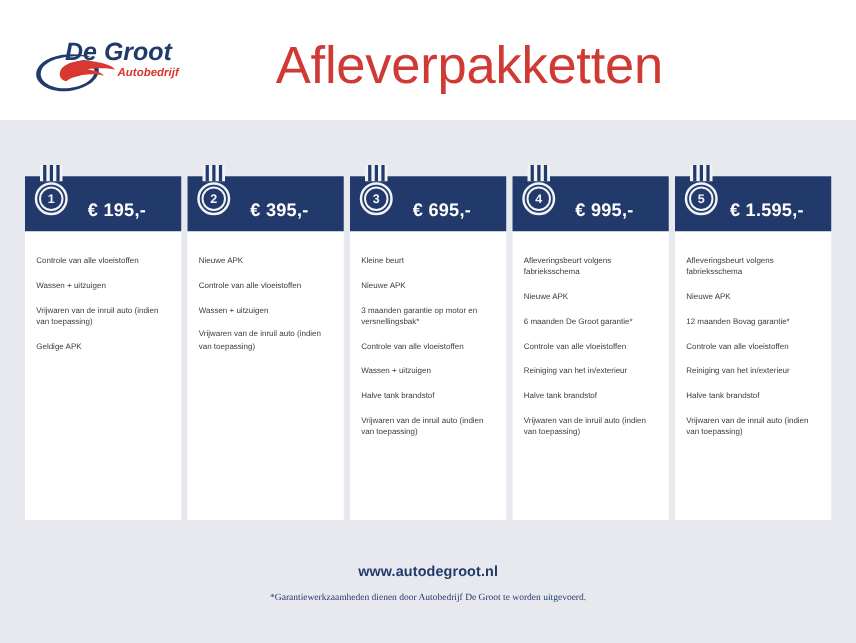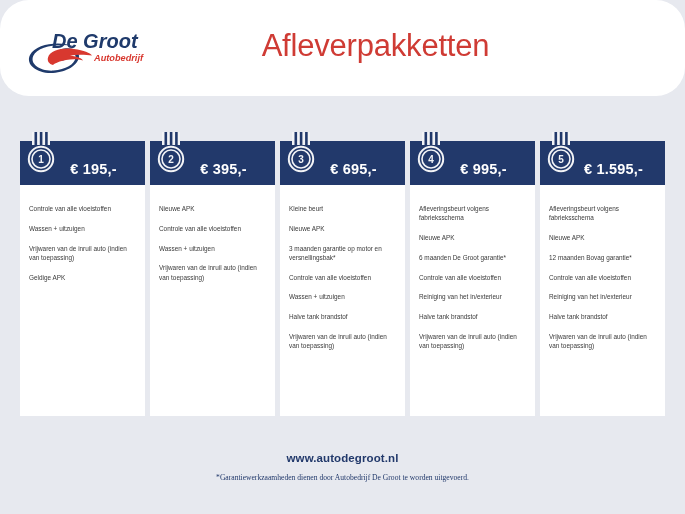--- a/index.html
+++ b/index.html
@@ -15,36 +15,35 @@
     background: #e7e9ef;
     position: relative;
   }
 
   
   .header {
     position: absolute;
     left: 0; top: 0;
     width: 685px; height: 96px;
     background: #ffffff;
-    border-radius: 29px;
   }
 
   .logo {
     position: absolute;
     left: 22px; top: 26px;
     width: 155px; height: 52px;
   }
   .logo svg { display: block; }
 
   .page-title {
     position: absolute;
     left: 0; top: 28px;
     width: 671px;
     text-align: center;
-    font-size: 31px;
+    font-size: 42px;
     font-weight: 400;
     letter-spacing: -0.2px;
     color: #cf3b34;
     padding-left: 80px;
   }
 
   
   .cards {
     position: absolute;
     left: 20px; top: 141px;

